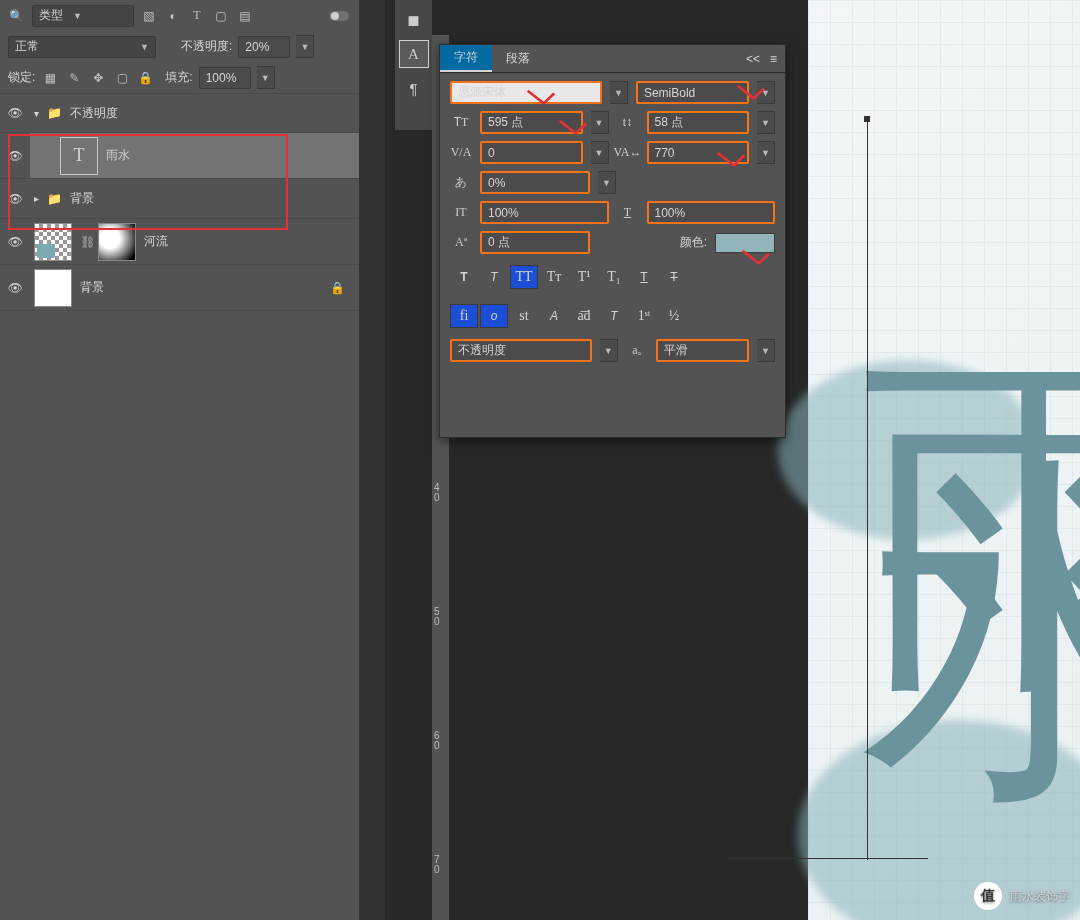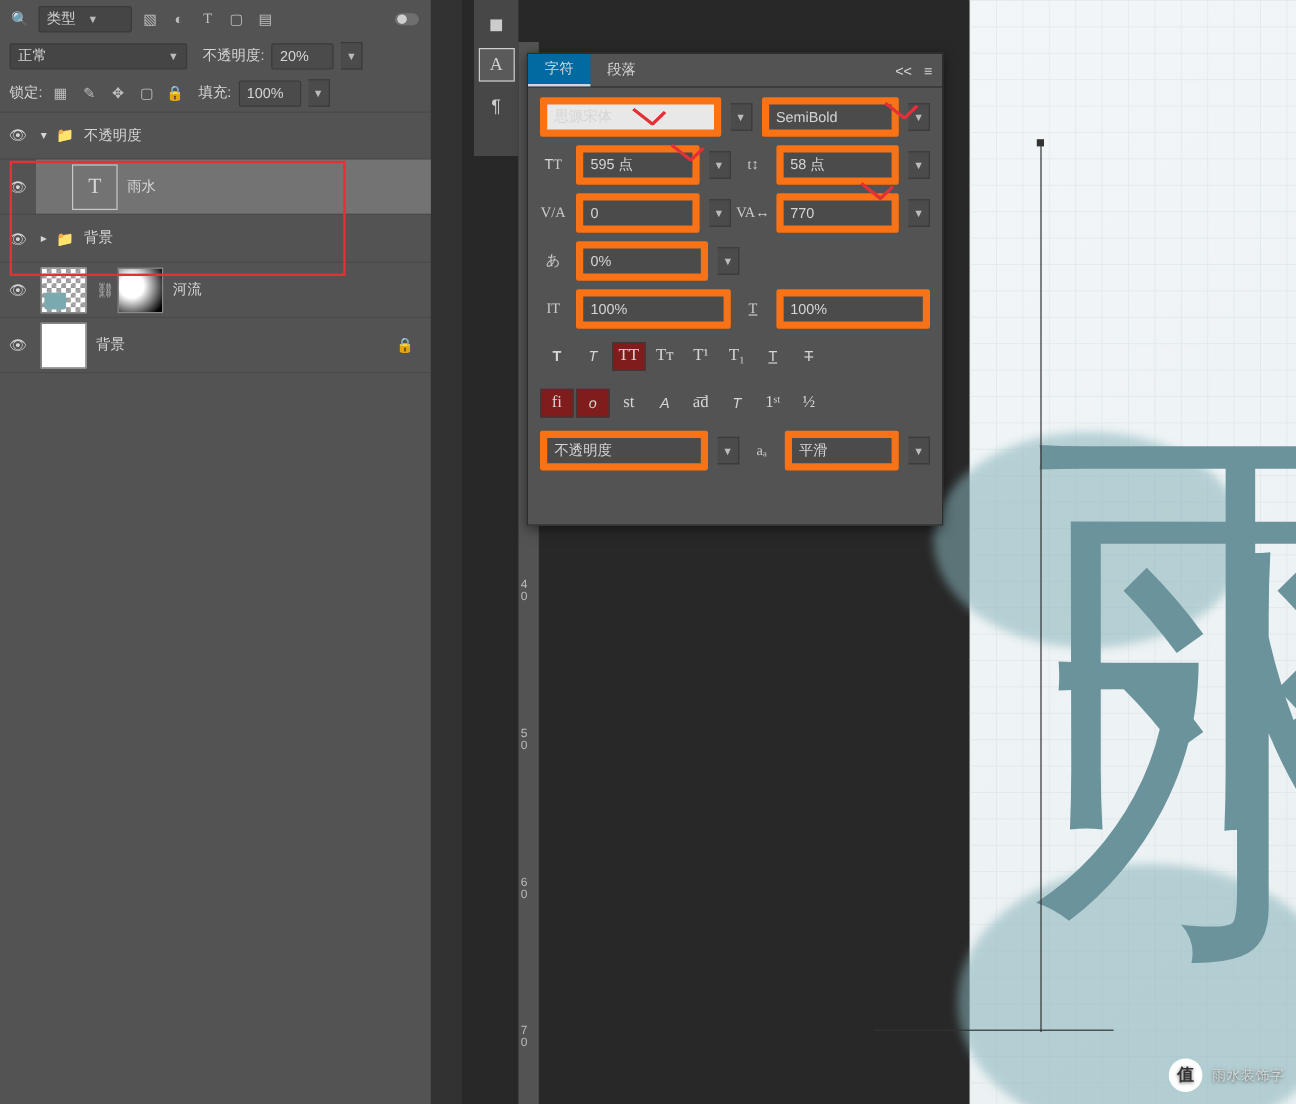--- a/index.html
+++ b/index.html
@@ -33,62 +33,62 @@
 .vline{position:absolute;width:1px;background:#333}
 .hline{position:absolute;height:1px;background:#333}
 .char-panel{position:absolute;left:439px;top:44px;width:347px;height:394px;background:#535353;border:1px solid #2d2d2d;box-shadow:0 3px 10px rgba(0,0,0,.5);z-index:20}
 .cp-tabs{display:flex;align-items:center;height:28px;border-bottom:1px solid #2d2d2d}
 .cp-tab{padding:0 14px;height:100%;display:flex;align-items:center;color:#bbb}
 .cp-tab.active{background:#0369a1;border-bottom:2px solid #d5d5d5;color:#eee}
 .cp-right{margin-left:auto;display:flex;gap:10px;padding-right:8px;color:#bbb}
 .cp-body{padding:8px 10px;display:flex;flex-direction:column;gap:7px}
 .cp-row{display:flex;align-items:center;gap:8px}
 .cp-ico{width:22px;display:flex;justify-content:center;color:#ccc;font-family:serif}
-.cp-field{background:#4b4b4b;border:6px solid #f97316;border-radius:2px;height:33px;display:flex;align-items:center;padding:0 6px;flex:1}
+.cp-field{background:#4b4b4b;border:2px solid #f97316;border-radius:2px;height:23px;display:flex;align-items:center;padding:0 6px;flex:1}
 .cp-field.light{background:#e8e8e8;color:#333}
 .car2{width:18px;height:23px;border:1px solid #3a3a3a;border-left:none;background:#4b4b4b;display:flex;align-items:center;justify-content:center;font-size:9px;color:#bbb}
 .swatch{width:60px;height:20px;background:#92b5b9;border:1px solid #3a3a3a}
 .check{position:absolute;width:22px;height:16px;border:3px solid #e53037;border-top:none;border-left:none;transform:rotate(38deg) skewX(-8deg);border-radius:0 0 3px 0}
 .style-btns{display:flex;gap:2px;padding:4px 0}
 .style-btn{width:28px;height:24px;display:flex;align-items:center;justify-content:center;font-family:serif;font-size:14px}
-.style-btn.active{background:#7f1d1d;border:1px solid #3a3a3a}
+.style-btn.active{background:#1d4ed8;border:1px solid #3a3a3a}
 .side-icons{position:absolute;left:395px;top:0;width:37px;height:130px;background:#474747;display:flex;flex-direction:column;align-items:center;gap:6px;padding-top:6px}
 .side-icons .ic{width:30px;height:28px;display:flex;align-items:center;justify-content:center;color:#ccc;font-size:15px}
 .side-icons .ic.a{background:#5a5a5a;border:1px solid #3a3a3a}
 .watermark{position:absolute;right:10px;bottom:10px;display:flex;align-items:center;gap:8px;color:#fff;font-size:18px;text-shadow:0 1px 3px rgba(0,0,0,.6);z-index:40}
 .wm-c{width:28px;height:28px;border-radius:50%;background:#fff;color:#333;display:flex;align-items:center;justify-content:center;font-weight:bold;font-size:14px}
 </style>
 </head>
 <body>
 
 <div class="layers-panel">
   <div class="row">
     <span class="ico">🔍</span>
-    <div class="sel" style="width:78px">
+    <div class="sel" style="width:102px">
       <span>类型</span>
       <span class="car">▼</span>
     </div>
     <span class="ico">▧</span>
     <span class="ico">◐</span>
     <span class="ico" style="font-family:serif">T</span>
     <span class="ico">▢</span>
     <span class="ico">▤</span>
     <span class="ico" style="margin-left:auto;width:24px">
       <svg width="22" height="12">
           <rect x="1" y="1" width="20" height="10" rx="5" fill="#6f6f6f"></rect>
           <circle cx="7" cy="6" r="4" fill="#cfcfcf"></circle>
         </svg>
     </span>
   </div>
   <div class="row">
     <div class="sel" style="width:148px">
       <span>正常</span>
       <span class="car" style="margin-left:auto">▼</span>
     </div>
-    <span style="margin-left:7px">不透明度:</span>
+    <span style="margin-left:19px">不透明度:</span>
     <div class="ipt" style="width:52px">
         <span>20%</span>
       </div>
     <div class="car2">▼</div>
   </div>
   <div class="row">
     <span>锁定:</span>
     <span class="ico">▦</span>
     <span class="ico">✎</span>
     <span class="ico">✥</span>
@@ -244,20 +244,29 @@
     <div class="cp-row">
       <span class="cp-ico">IT</span>
       <div class="cp-field">
           <span>100%</span>
         </div>
       <span class="cp-ico" style="text-decoration:underline">T</span>
       <div class="cp-field">
           <span>100%</span>
         </div>
     </div>
+    <div class="cp-row">
+      <span class="cp-ico">Aª</span>
+      <div class="cp-field" style="max-width:110px">
+          <span>0 点</span>
+        </div>
+      <span style="margin-left:auto">颜色:</span>
+      <div class="swatch"></div>
+      <div class="check" style="left:305px;top:200px"></div>
+    </div>
     <div class="style-btns">
       <div class="style-btn">
           <b>T</b>
         </div>
       <div class="style-btn">
           <i>T</i>
         </div>
       <div class="style-btn active">TT</div>
       <div class="style-btn">Tᴛ</div>
       <div class="style-btn">T¹</div>

